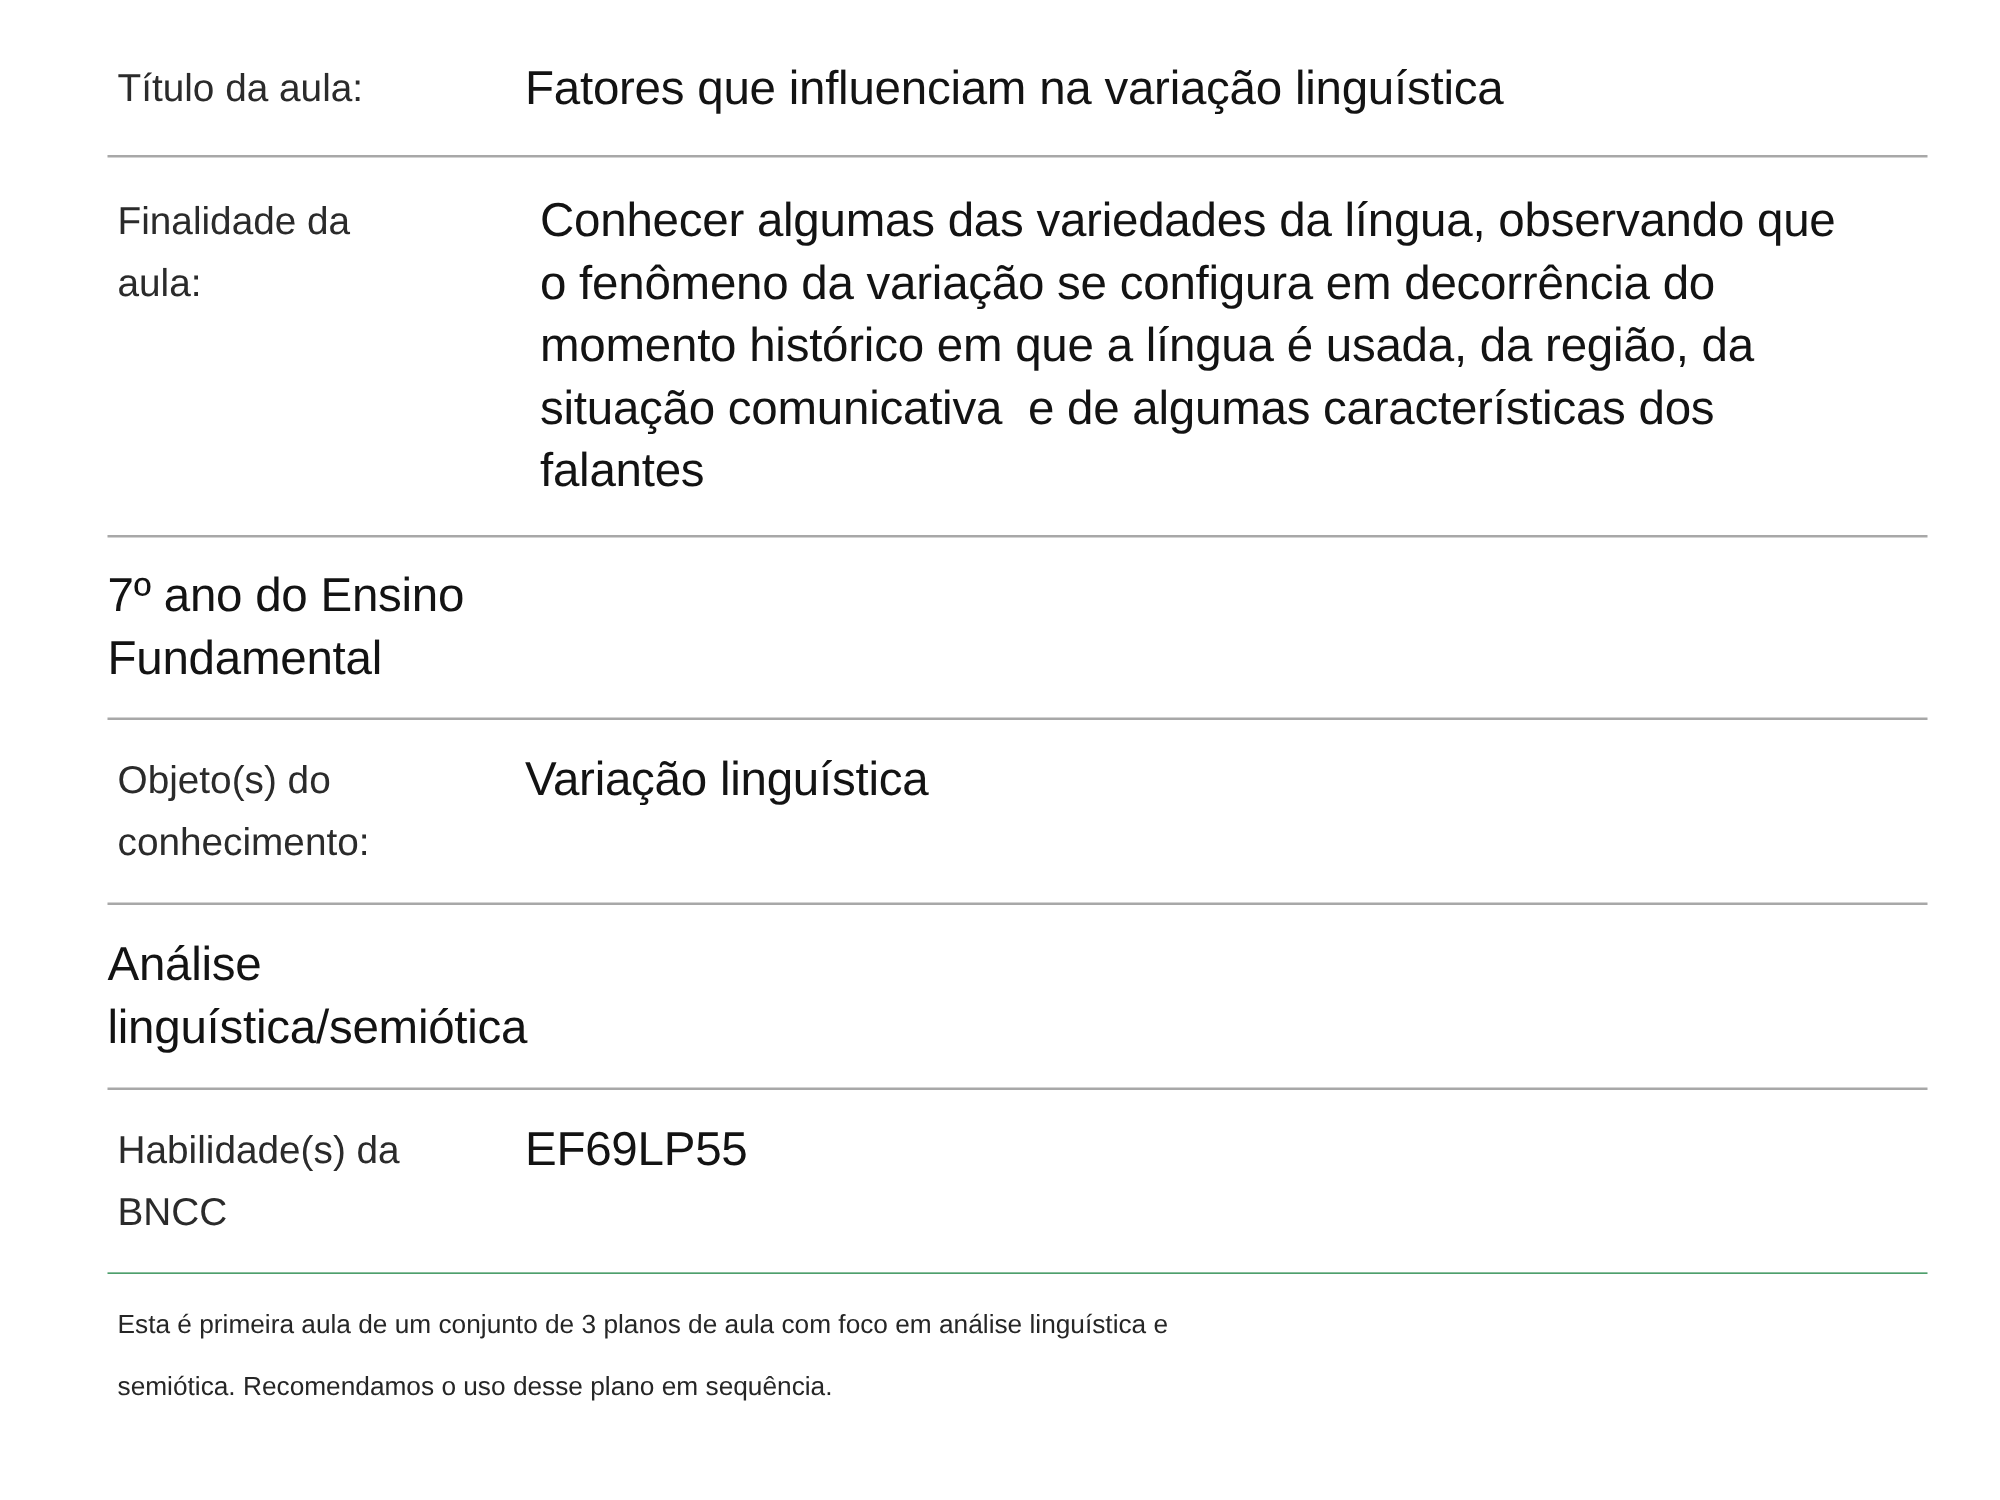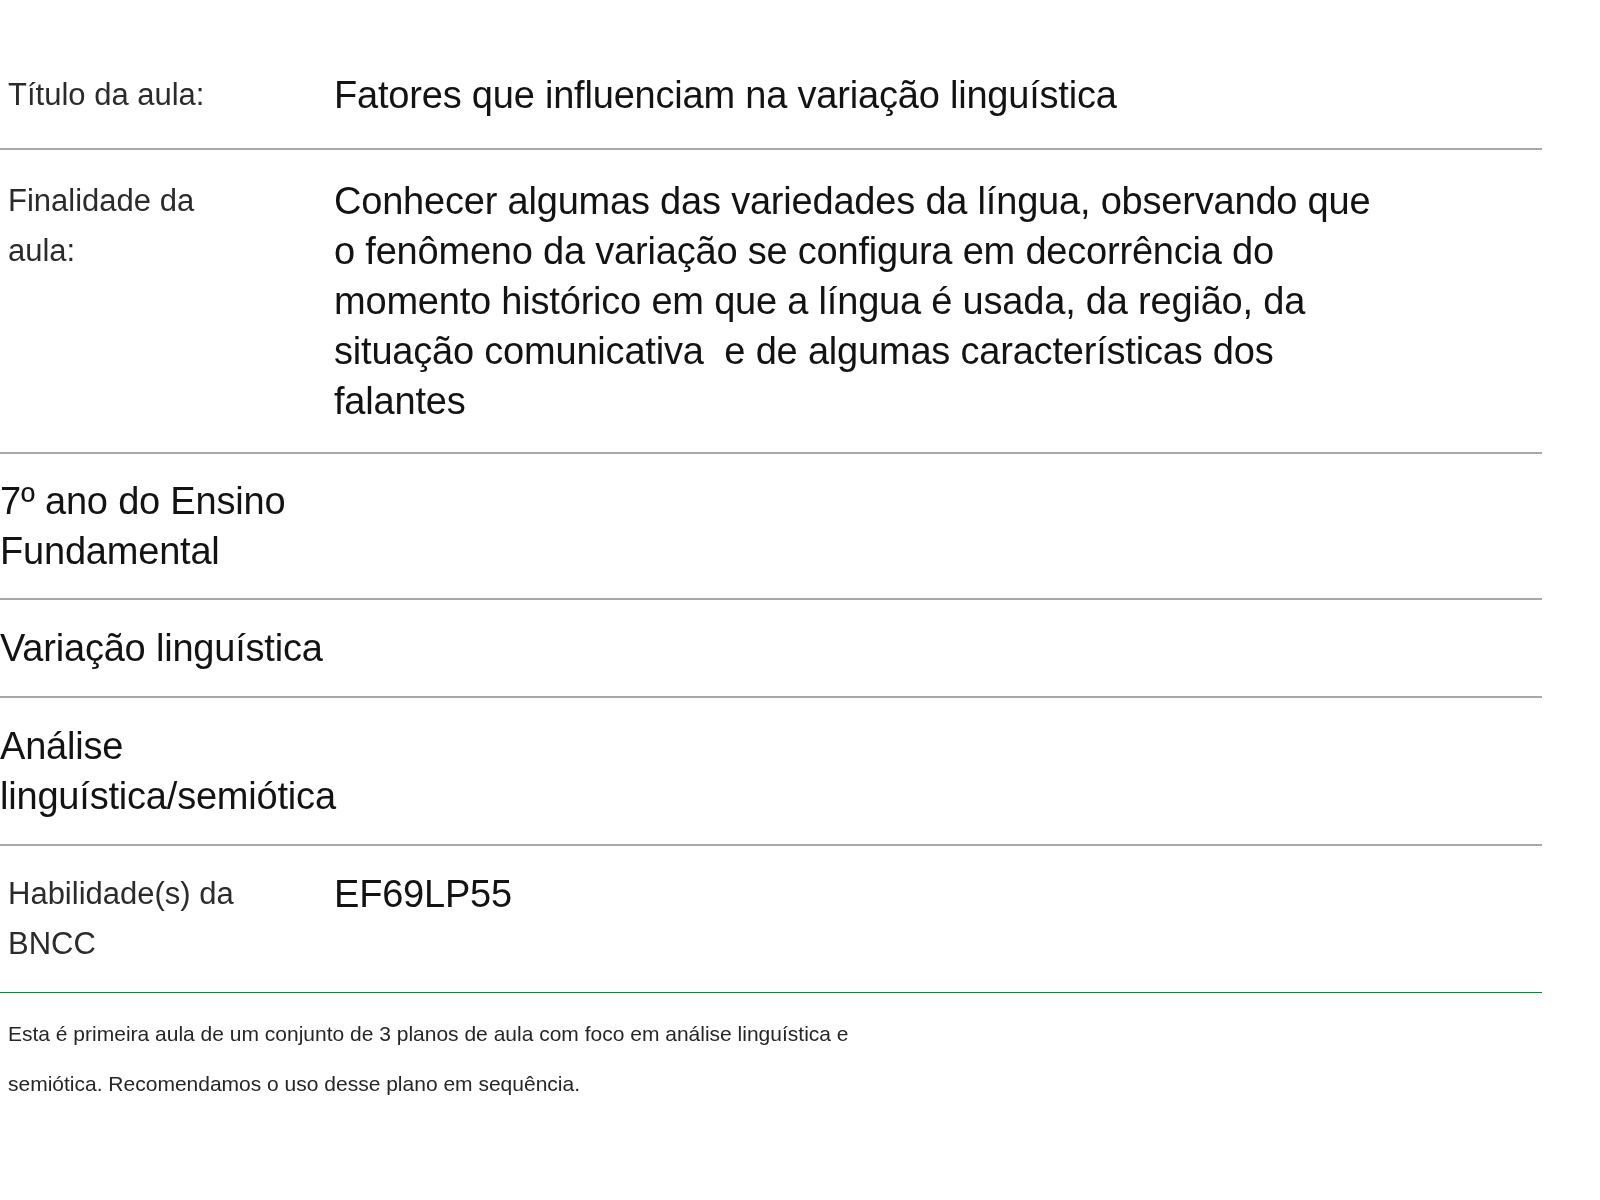--- a/index.html
+++ b/index.html
@@ -9,31 +9,32 @@
     background: #ffffff;
   }
   body {
     width: 1600px;
     height: 1200px;
     overflow: hidden;
     font-family: "Liberation Sans", "DejaVu Sans", sans-serif;
     color: #1f1f1f;
   }
   .sheet {
+    margin-left: 86px;
     margin-right: 58px;
-    padding-top: 60px;
+    padding-top: 36px;
   }
   .row {
     display: grid;
     grid-template-columns: 334px 1fr;
     border-bottom: 2px solid #a8a8a8;
     padding: 23px 0;
   }
   .row.r-titulo   { padding: 10px 0 28px 0; }
-  .row.r-finalidade { padding: 26px 0; }
+  .row.r-finalidade { padding: 26px 0; gap: 12px; }
   .row.r-ano      { padding: 22px 0; }
   .row.r-habilidade { border-bottom: 1px solid #15803d; }
   .field-label {
     font-size: 31px;
     line-height: 50px;
     font-weight: 400;
     color: #2b2b2b;
     padding-left: 8px;
     white-space: pre-wrap;
   }
@@ -71,20 +72,22 @@
 momento histórico em que a língua é usada, da região, da
 situação comunicativa  e de algumas características dos
 falantes</div>
   </div>
 
   <div class="row r-ano">
     <div class="field-value">7º ano do Ensino Fundamental</div>
   </div>
 
   <div class="row r-objeto">
+    <div class="field-label">Objeto(s) do
+conhecimento:</div>
     <div class="field-value">Variação linguística</div>
   </div>
 
   <div class="row r-pratica">
     <div class="field-value">Análise linguística/semiótica</div>
   </div>
 
   <div class="row r-habilidade">
     <div class="field-label">Habilidade(s) da
 BNCC</div>

